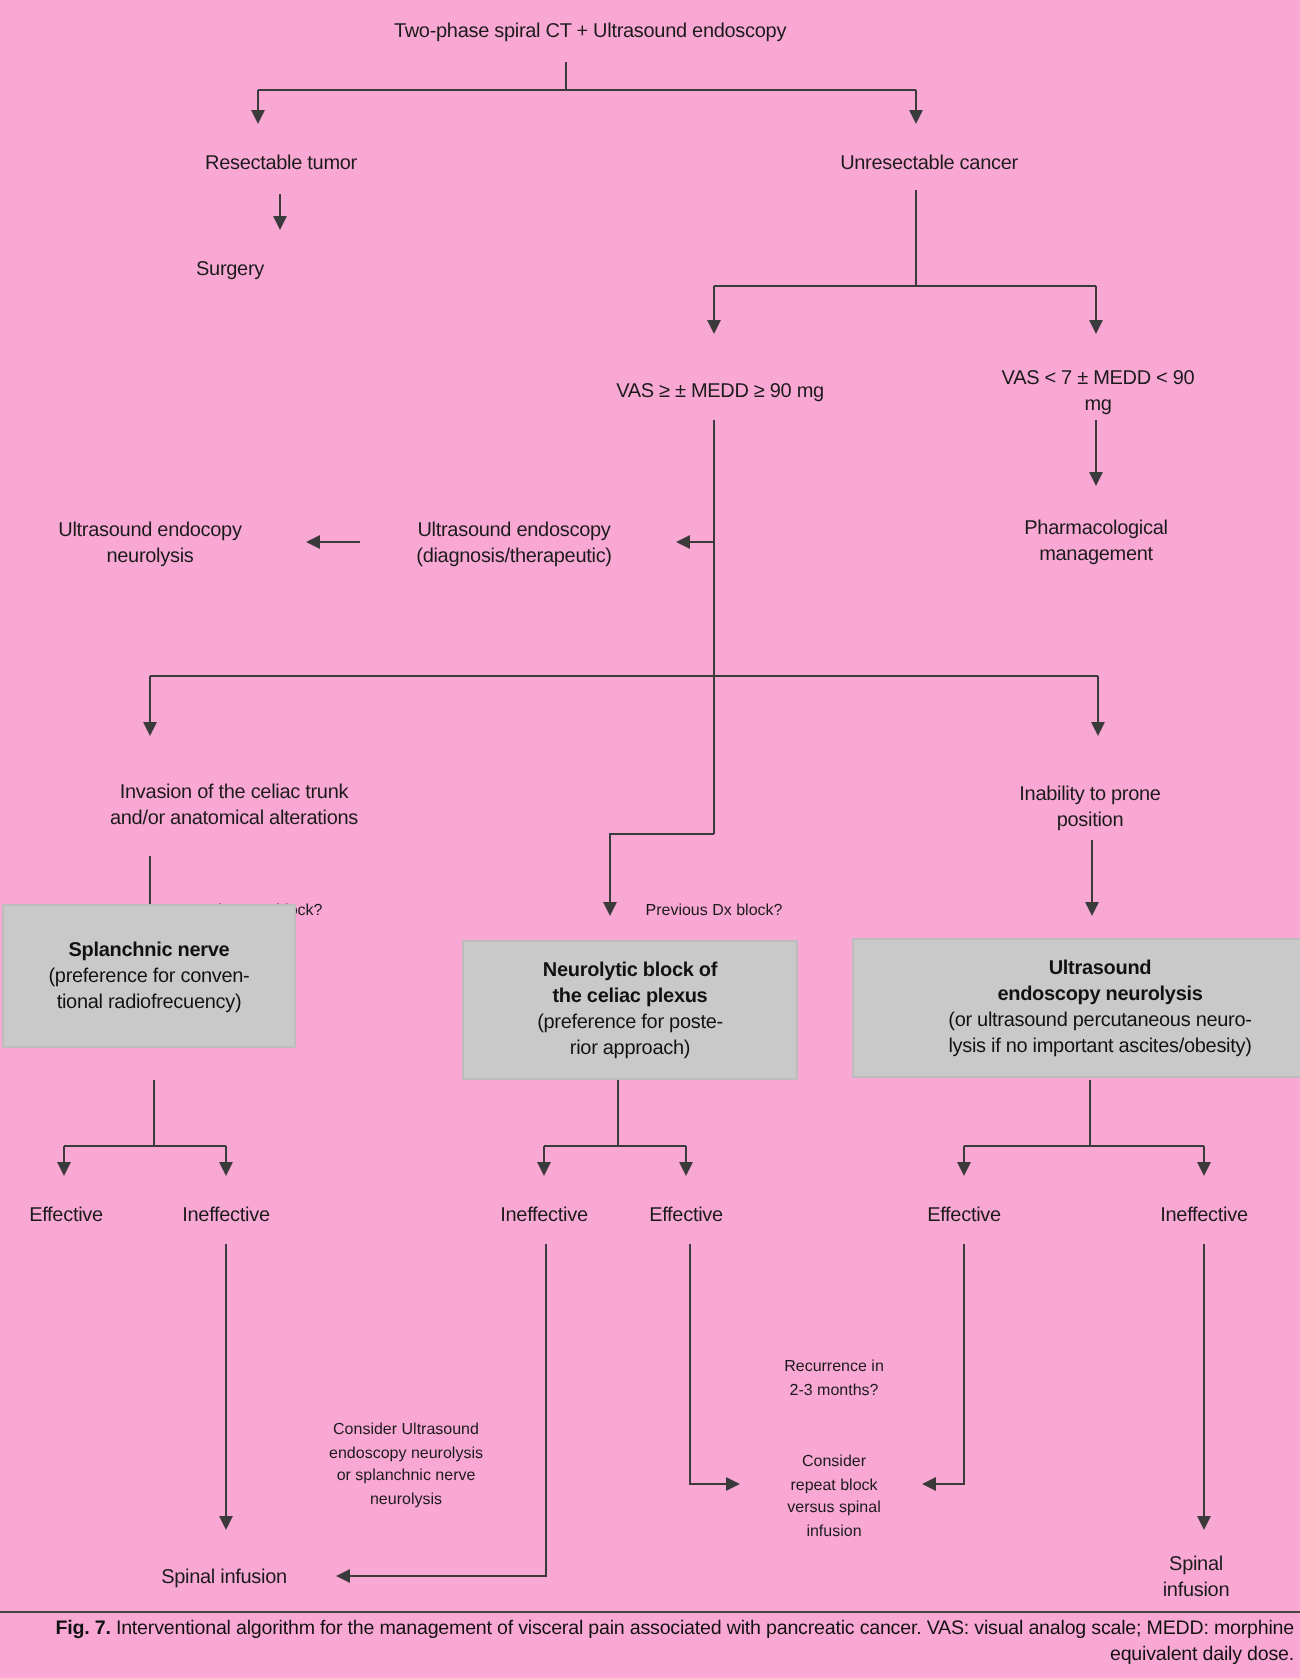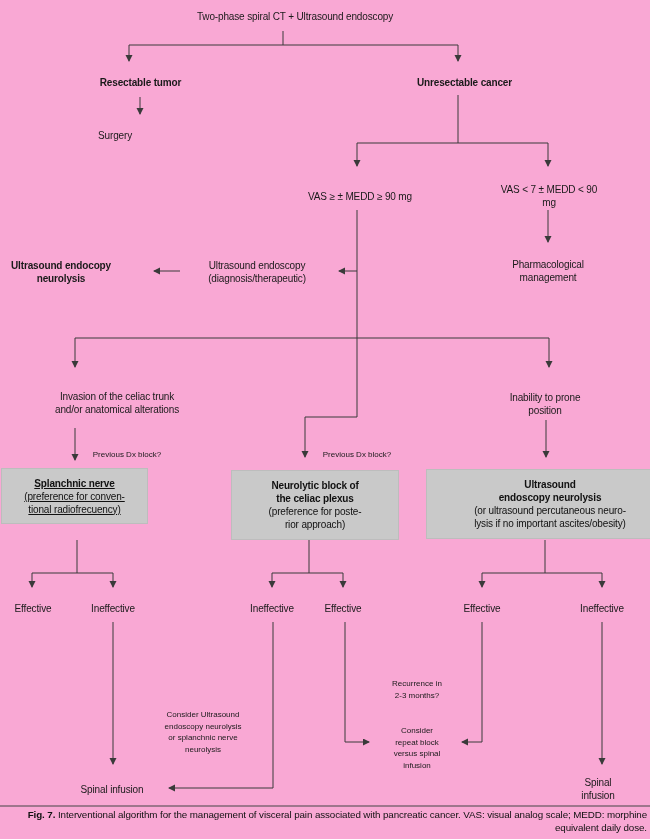--- a/index.html
+++ b/index.html
@@ -1,21 +1,21 @@
 <!DOCTYPE html>
 <html><head>
 <meta charset="utf-8">
 <style>
   html,body{margin:0;padding:0;background:#fff;}
   #fig{position:relative;width:650px;height:839px;background:#f9a8d4;
        font-family:"Liberation Sans",sans-serif;color:#111;overflow:hidden;}
   svg.lines{position:absolute;left:0;top:0;width:650px;height:839px;}
   .t{position:absolute;transform:translate(-50%,-50%);text-align:center;
      white-space:pre-line;font-size:10px;line-height:13px;letter-spacing:-0.15px;color:#1a1a1a;}
-  .b{font-weight:bold;padding-left:13px;}
+  .b{font-weight:normal;padding-left:13px;}
   .sm{font-size:8px;line-height:11.5px;letter-spacing:0;}
   .gbox{position:absolute;background:#c9c9c9;border:1px solid #bdbdbd;box-sizing:border-box;
         display:flex;flex-direction:column;justify-content:center;align-items:center;
         text-align:center;font-size:10px;line-height:13px;letter-spacing:-0.15px;}
   .gbox .ttl{font-weight:bold;white-space:pre-line;}
   .gbox .sub{white-space:pre-line;}
   .caption{position:absolute;left:3px;top:809px;width:644px;font-size:9.8px;
            line-height:12.5px;letter-spacing:-0.1px;color:#111;text-align:right;}
   .caption .lbl{font-weight:bold;}
 </style>
@@ -83,31 +83,31 @@
   </svg>
 
   <div class="t" style="left:295px;top:16px;">Two-phase spiral CT + Ultrasound endoscopy</div>
   <div class="t b" style="left:134px;top:82px;">Resectable tumor</div>
   <div class="t b" style="left:458px;top:82px;">Unresectable cancer</div>
   <div class="t" style="left:115px;top:135px;text-align:right;">Surgery</div>
   <div class="t" style="left:360px;top:196px;">VAS ≥ ± MEDD ≥ 90 mg</div>
   <div class="t" style="left:549px;top:196px;">VAS &lt; 7 ± MEDD &lt; 90 mg</div>
   <div class="t" style="left:548px;top:271px;">Pharmacological
 management</div>
-  <div class="t" style="left:61px;top:272px;font-weight:bold;">Ultrasound endocopy
+  <div class="t" style="left:75px;top:272px;">Ultrasound endocopy
 neurolysis</div>
   <div class="t" style="left:117px;top:403px;">Invasion of the celiac trunk
 and/or anatomical alterations</div>
   <div class="t" style="left:257px;top:272px;">Ultrasound endoscopy
 (diagnosis/therapeutic)</div>
   <div class="t" style="left:545px;top:404px;">Inability to prone position</div>
   <div class="t sm" style="left:127px;top:455px;">Previous Dx block?</div>
   <div class="t sm" style="left:357px;top:455px;">Previous Dx block?</div>
 
-  <div class="gbox" style="left:1px;top:468px;width:147px;height:56px;text-decoration:underline;">
+  <div class="gbox" style="left:1px;top:452px;width:147px;height:72px;">
     <div class="ttl">Splanchnic nerve</div>
     <div class="sub">(preference for conven-
 tional radiofrecuency)</div>
   </div>
   <div class="gbox" style="left:231px;top:470px;width:168px;height:70px;">
     <div class="ttl">Neurolytic block of
 the celiac plexus</div>
     <div class="sub">(preference for poste-
 rior approach)</div>
   </div>

